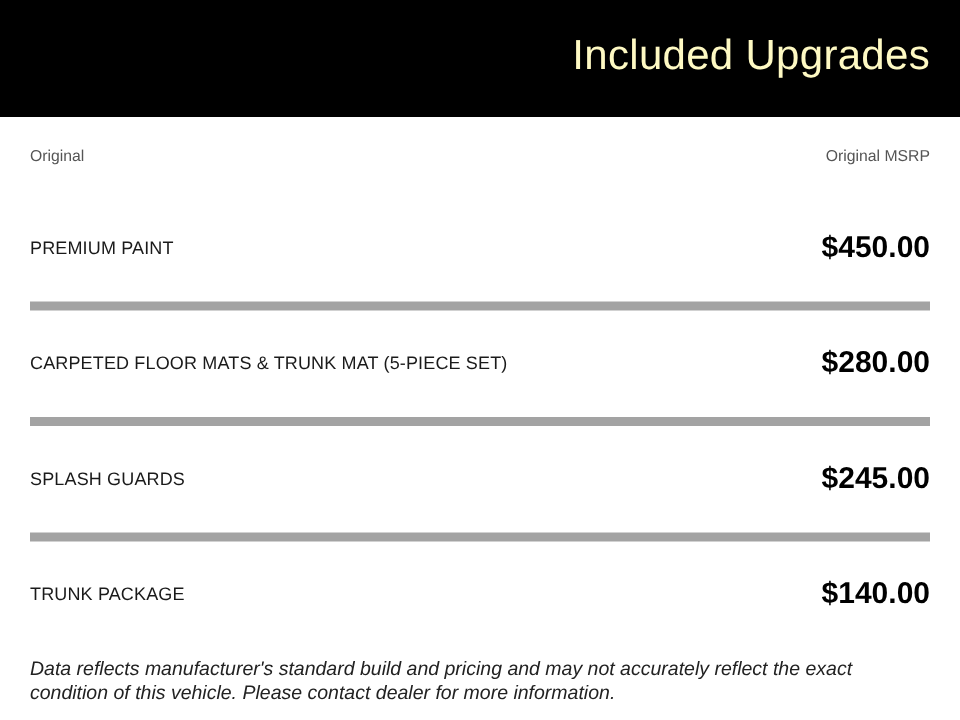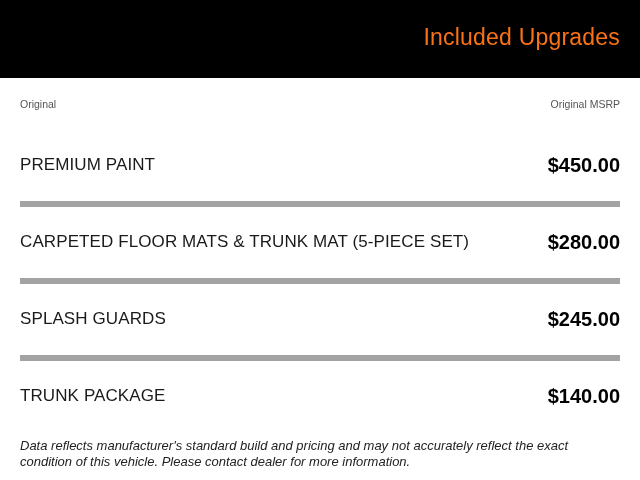--- a/index.html
+++ b/index.html
@@ -25,22 +25,22 @@
   .header-bar {
     height: 78px;
     background: #000000;
     display: flex;
     align-items: center;
     justify-content: flex-end;
     box-sizing: border-box;
     padding: 0 20px 0 0;
   }
   .header-title {
-    color: #f97316;
-    font-size: 23px;
+    color: #fef9c3;
+    font-size: 28px;
     font-weight: 400;
     letter-spacing: 0.2px;
     line-height: 1;
     padding-bottom: 4px;
   }
   .content {
     flex: 1 1 auto;
     display: flex;
     flex-direction: column;
     box-sizing: border-box;
@@ -66,21 +66,21 @@
   .row {
     flex: 1 1 0;
     display: flex;
     align-items: center;
     justify-content: space-between;
     border-top: 6px solid #a3a3a3;
     min-height: 0;
   }
   .row:first-child { border-top: none; }
   .row-name {
-    font-size: 17px;
+    font-size: 12px;
     font-weight: 400;
     color: #1a1a1a;
     letter-spacing: 0.1px;
     text-transform: uppercase;
     padding-right: 12px;
   }
   .row-price {
     font-size: 20px;
     font-weight: bold;
     color: #000000;

